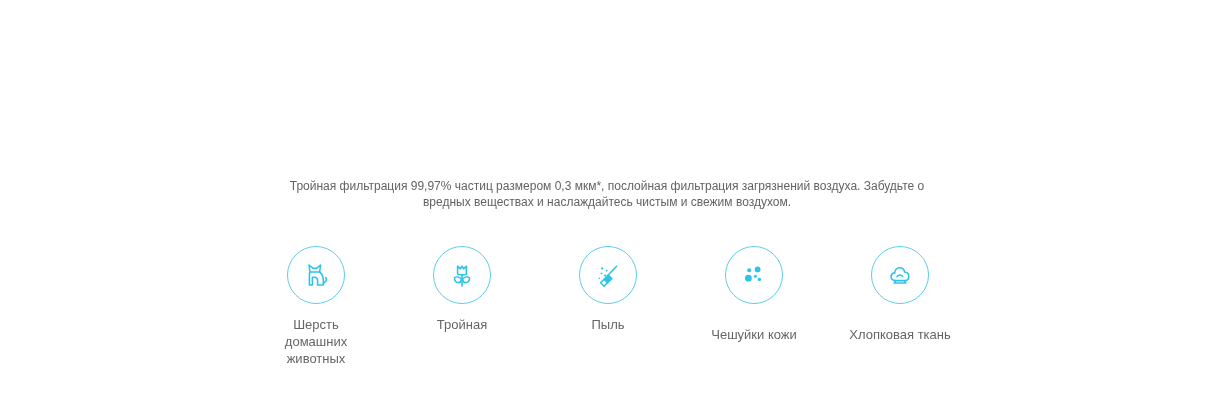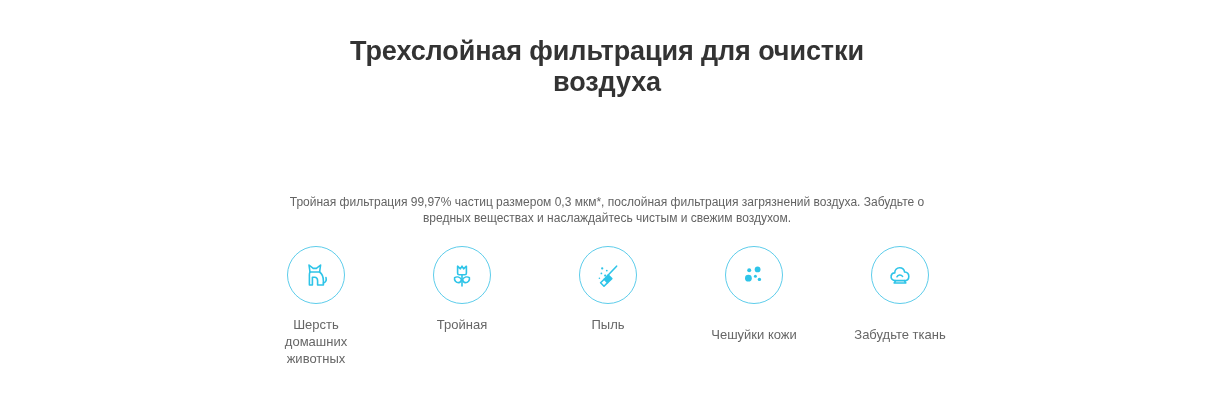--- a/index.html
+++ b/index.html
@@ -49,21 +49,21 @@
     left: 0;
     width: 1214px;
     text-align: center;
   }
 
   .subtitle {
     font-size: 12px;
     line-height: 16px;
     color: #636363;
     width: 676px;
-    margin: 16px auto;
+    margin: 0 auto;
   }
 
   
   .icon-row {
     position: absolute;
     top: 246px;
     left: 258px;
     width: 700px;
     display: flex;
     justify-content: space-between;
@@ -106,21 +106,20 @@
     margin-top: 22px;
   }
 </style>
 </head>
 <body>
 
 <div class="page">
 
   <div class="heading-block">
     <h1 class="heading">
-      <span>Трехслойная фильтрация для очистки воздуха</span>
     </h1>
   </div>
 
   <div class="subtitle-block">
     <p class="subtitle">Тройная фильтрация 99,97% частиц размером 0,3 мкм*, послойная фильтрация загрязнений воздуха. Забудьте о вредных веществах и наслаждайтесь чистым и свежим воздухом.</p>
   </div>
 
   <div class="icon-row">
 
     <div class="icon-item">
@@ -187,17 +186,17 @@
     <div class="icon-item">
       <div class="icon-circle">
         <svg width="28" height="26" viewBox="0 0 28 26" fill="none" stroke="#2ec4e8" stroke-width="1.6" stroke-linecap="round" stroke-linejoin="round">
           <path d="M9.6 18.6 C6.4 18.6 4.6 16.4 5.2 13.8 C5.6 11.8 7.2 10.8 8.8 10.9
                    C8.6 8 10.8 5.8 13.6 5.8 C16.2 5.8 18.2 7.6 18.6 10
                    C21 10.2 22.8 12 22.8 14.4 C22.8 16.8 21 18.6 18.4 18.6 Z"></path>
           <path d="M11 14.8 C11.8 12.6 15 12.2 16.6 14.4"></path>
           <path d="M9.6 18.6 L8.2 21 L19.8 21 L18.4 18.6"></path>
         </svg>
       </div>
-      <div class="icon-label wide">Забудьте ткань</div>
+      <div class="icon-label wide">Хлопковая ткань</div>
     </div>
 
   </div>
 </div>
 
 </body></html>

